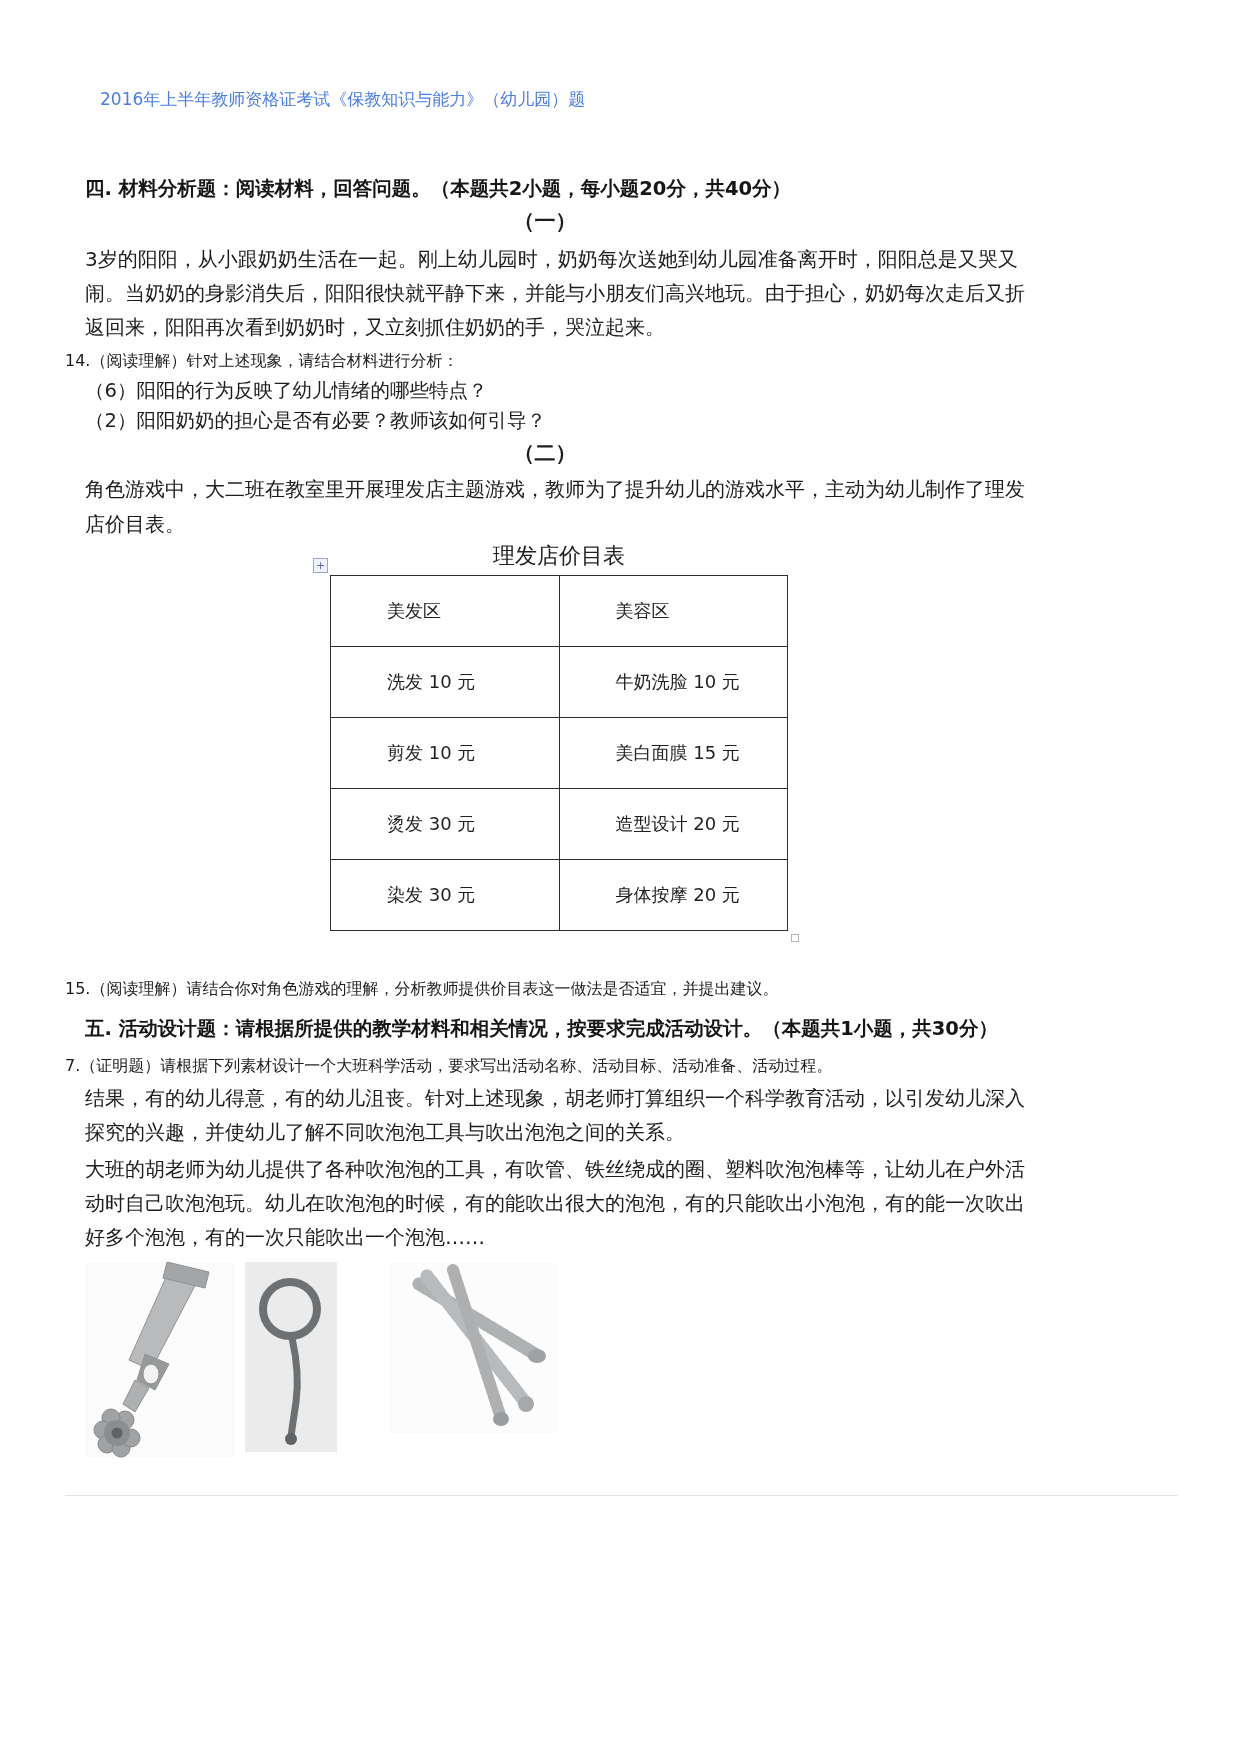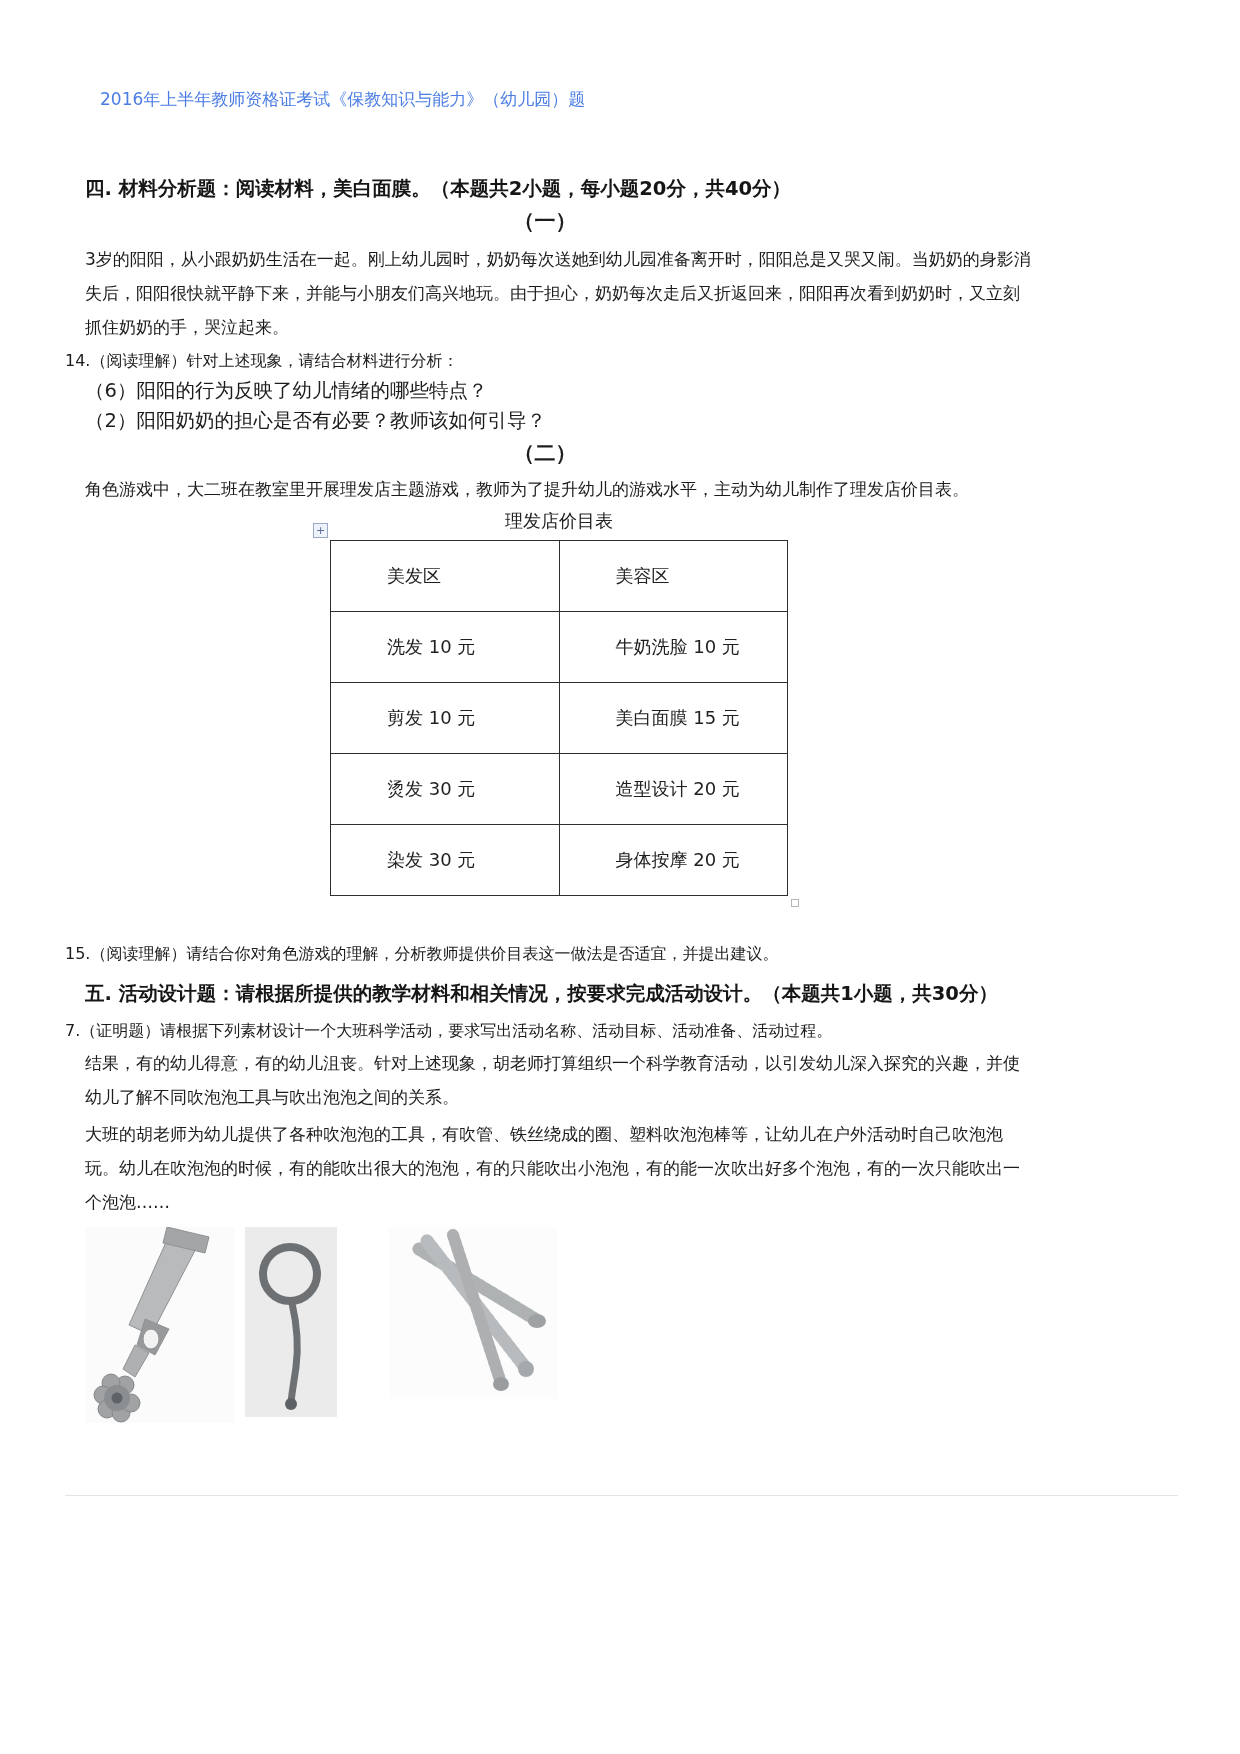--- a/index.html
+++ b/index.html
@@ -37,39 +37,39 @@
   .center-label {
     width: 960px;
     text-align: center;
     font-size: 21px;
     line-height: 34px;
     font-weight: 600;
   }
   p.material {
     margin: 4px 0 0 20px;
     width: 950px;
-    font-size: 17px;
+    font-size: 20px;
     line-height: 34px;
   }
   p.material-2 { margin-top: 2px; line-height: 35px; }
   p.qline {
     margin: 2px 0 0 0;
     font-size: 16px;
     line-height: 30px;
   }
   p.subq {
     margin: 0 0 0 20px;
     font-size: 19.5px;
     line-height: 30px;
   }
   .table-title {
     margin: 0 0 0 265px;
     width: 458px;
     text-align: center;
-    font-size: 18px;
+    font-size: 22px;
     line-height: 27px;
     color: #222222;
   }
   .table-area {
     position: relative;
     margin: 6px 0 0 265px;
     width: 458px;
   }
   .move-handle {
     position: absolute;
@@ -131,21 +131,21 @@
     border-top: 1px solid #e4e4e4;
   }
 </style>
 </head>
 <body>
 
 <div class="page">
 
   <a class="doc-title">2016年上半年教师资格证考试《保教知识与能力》（幼儿园）题</a>
 
-  <div class="sec-heading">四. 材料分析题：阅读材料，美白面膜。（本题共2小题，每小题20分，共40分）</div>
+  <div class="sec-heading">四. 材料分析题：阅读材料，回答问题。（本题共2小题，每小题20分，共40分）</div>
 
   <div class="center-label">（一）</div>
 
   <p class="material">3岁的阳阳，从小跟奶奶生活在一起。刚上幼儿园时，奶奶每次送她到幼儿园准备离开时，阳阳总是又哭又闹。当奶奶的身影消失后，阳阳很快就平静下来，并能与小朋友们高兴地玩。由于担心，奶奶每次走后又折返回来，阳阳再次看到奶奶时，又立刻抓住奶奶的手，哭泣起来。</p>
 
   <p class="qline">14.（阅读理解）针对上述现象，请结合材料进行分析：</p>
   <p class="subq">（6）阳阳的行为反映了幼儿情绪的哪些特点？</p>
   <p class="subq">（2）阳阳奶奶的担心是否有必要？教师该如何引导？</p>
 
   <div class="center-label">（二）</div>

